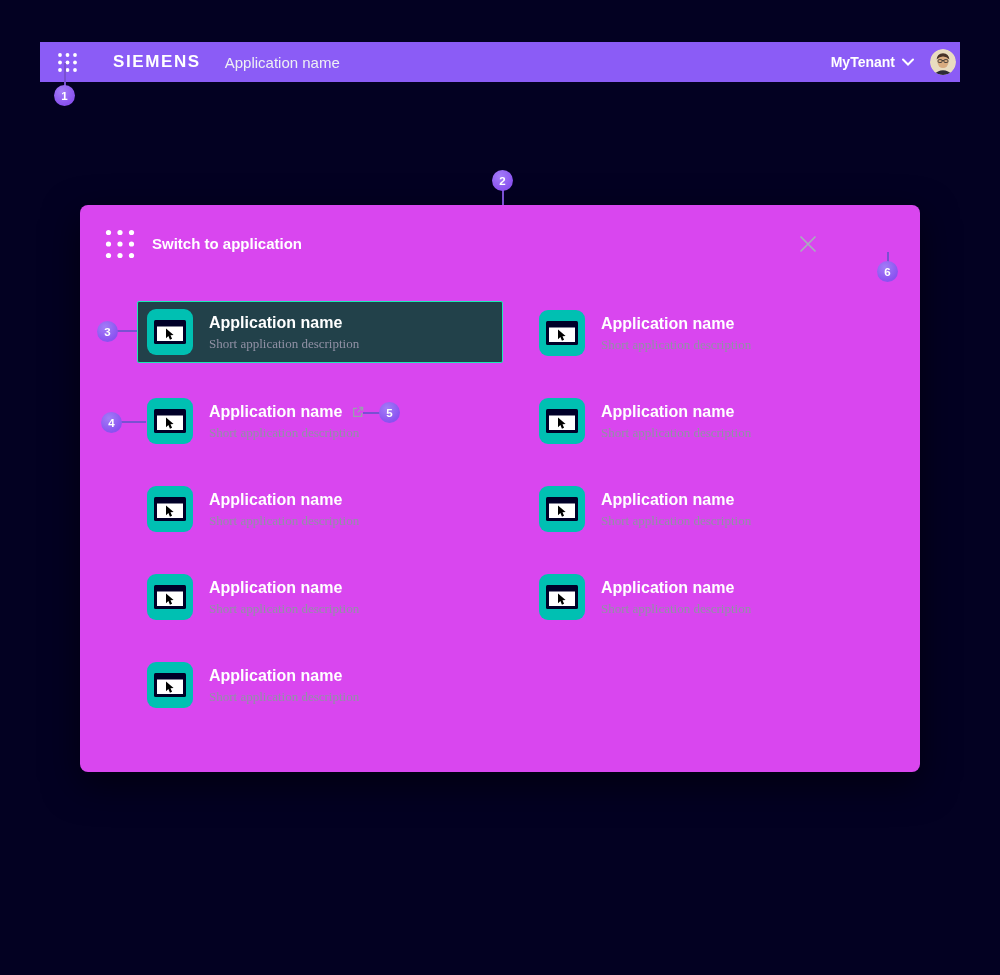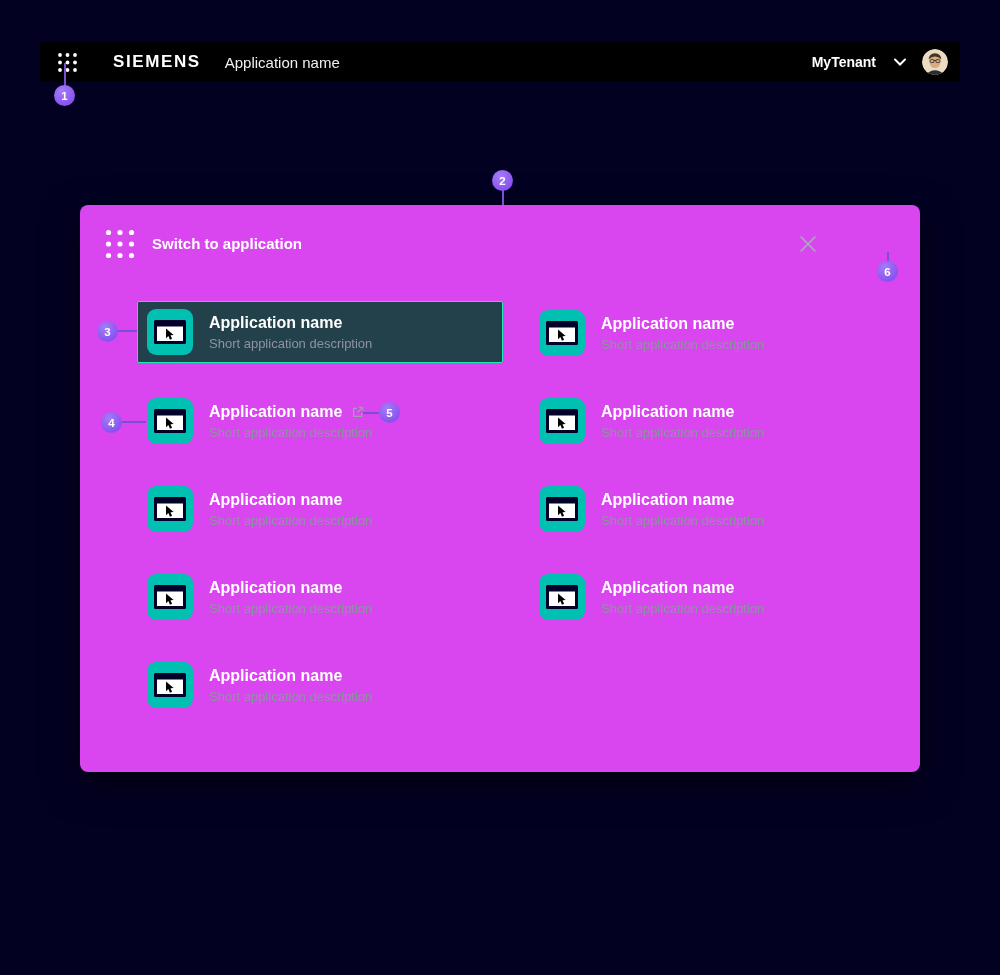--- a/index.html
+++ b/index.html
@@ -5,27 +5,27 @@
   html,body{margin:0;padding:0;}
   body{
     width:1000px;height:975px;position:relative;overflow:hidden;
     background:#030122;
     font-family:"Liberation Sans", sans-serif;
     -webkit-font-smoothing:antialiased;
   }
   
   .navbar{
     position:absolute;left:40px;top:42px;width:920px;height:40px;
-    background:#000000;display:flex;align-items:center;
-    padding:0 12px 0 16px;box-sizing:border-box;
+    background:#8b5cf6;display:flex;align-items:center;
+    padding:0 4px 0 16px;box-sizing:border-box;
   }
   .launcher-btn{width:22px;height:22px;display:flex;align-items:center;justify-content:center;cursor:pointer;flex:0 0 auto;}
   .brand{color:#ffffff;font-weight:bold;font-size:17px;letter-spacing:1.6px;margin-left:35px;}
   .nav-app-title{color:#eef0f4;font-size:15px;margin-left:24px;}
-  .tenant{margin-left:auto;display:flex;align-items:center;gap:18px;cursor:pointer;}
+  .tenant{margin-left:auto;display:flex;align-items:center;gap:7px;cursor:pointer;}
   .tenant-label{color:#ffffff;font-size:14px;font-weight:bold;}
   .avatar{width:26px;height:26px;border-radius:50%;overflow:hidden;margin-left:16px;cursor:pointer;flex:0 0 auto;}
   
   .modal{
     position:absolute;left:80px;top:205px;width:840px;height:567px;
     background:#d946ef;border-radius:8px;
     box-shadow:0 12px 36px rgba(0,0,0,.55);
   }
   .modal-launcher{position:absolute;left:25px;top:24px;width:30px;height:30px;}
   .modal-title{position:absolute;left:72px;top:30px;color:#ffffff;font-size:15px;font-weight:bold;}
@@ -40,21 +40,21 @@
     border-color:#1de9b6;
     background:#22414a;
   }
   .app-icon{
     width:46px;height:46px;border-radius:9px;background:#00c0b2;
     display:flex;align-items:center;justify-content:center;flex:0 0 auto;
   }
   .app-text{margin-left:16px;display:flex;flex-direction:column;}
   .app-name-row{display:flex;align-items:center;gap:9px;}
   .app-name{color:#ffffff;font-size:16px;font-weight:bold;line-height:20px;}
-  .app-desc{color:#9191a5;font-size:13px;line-height:16px;margin-top:3px;}
+  .app-desc{color:#9191a5;font-size:13px;line-height:16px;margin-top:3px;font-family:Liberation Serif, serif;}
   .ext-icon{width:14px;height:14px;display:inline-flex;}
   
   .badge{
     position:absolute;width:21px;height:21px;border-radius:50%;
     background:radial-gradient(circle at 38% 30%, #a37df7 0%, #8a52f0 70%);
     color:#ffffff;font-size:11.5px;font-weight:bold;
     display:flex;align-items:center;justify-content:center;z-index:20;
   }
   .conn{position:absolute;background:#7a50d2;z-index:15;}
   .conn.v{width:2px;}

